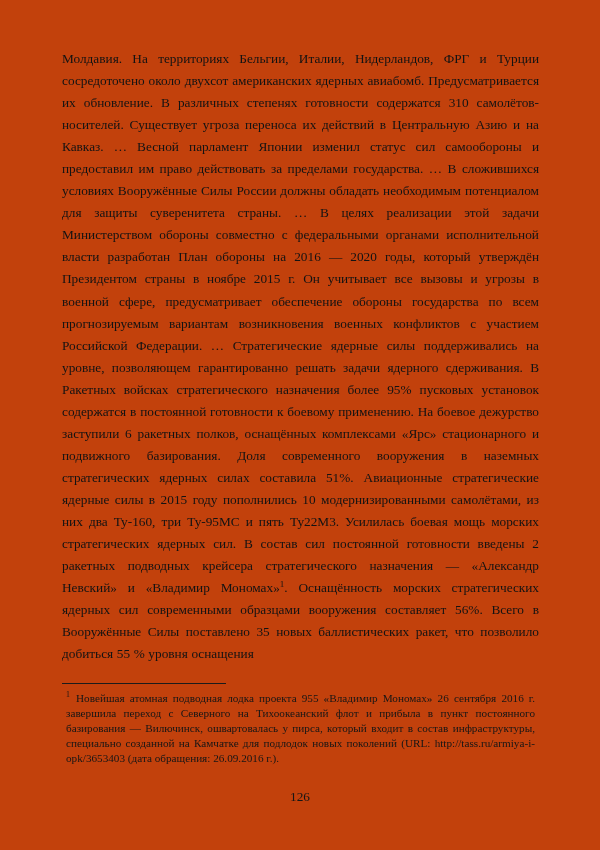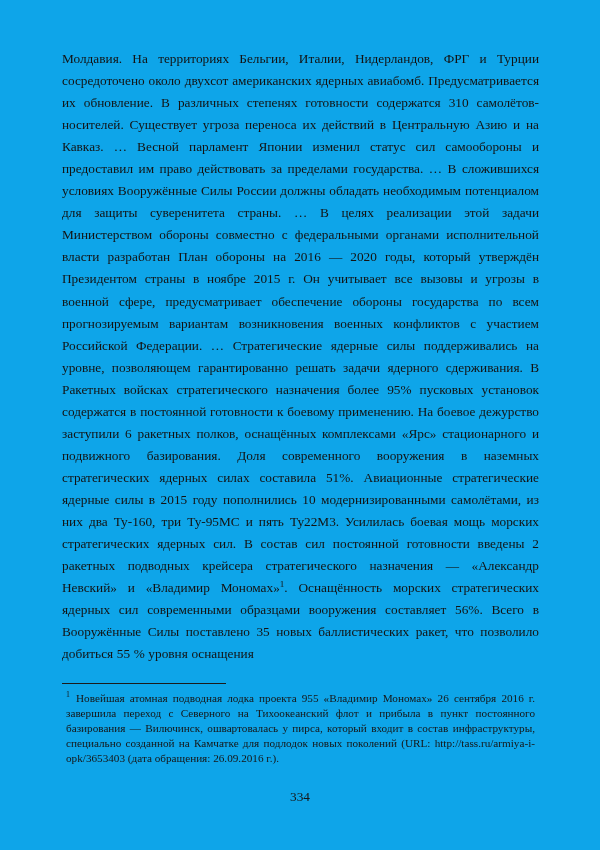--- a/index.html
+++ b/index.html
@@ -15,21 +15,21 @@
     color: #121212;
     -webkit-font-smoothing: antialiased;
     overflow: hidden;
   }
 
   .page {
     position: relative;
     width: 600px;
     height: 850px;
     box-sizing: border-box;
-    background: #0ea5e9;
+    background: #c2410c;
   }
 
   .text-block {
     position: absolute;
     left: 62px;
     top: 48px;
     width: 477px;
   }
 
   .body-para {
@@ -98,15 +98,15 @@
 
   <div class="text-block">
     <p class="body-para"><span>Молдавия. На территориях Бельгии, Италии, Нидерландов, ФРГ и Турции сосредоточено около двухсот американских ядерных авиабомб. Предусматривается их обновление. В различных степенях готовности содержатся 310 самолётов-носителей. Существует угроза переноса их действий в Центральную Азию и на Кавказ. … Весной парламент Японии изменил статус сил самообороны и предоставил им право действовать за пределами государства. … В сложившихся условиях Вооружённые Силы России должны обладать необходимым потенциалом для защиты суверенитета страны. … В целях реализации этой задачи Министерством обороны совместно с федеральными органами исполнительной власти разработан План обороны на 2016 — 2020 годы, который утверждён Президентом страны в ноябре 2015 г. Он учитывает все вызовы и угрозы в военной сфере, предусматривает обеспечение обороны государства по всем прогнозируемым вариантам возникновения военных конфликтов с участием Российской Федерации. … Стратегические ядерные силы поддерживались на уровне, позволяющем гарантированно решать задачи ядерного сдерживания. В Ракетных войсках стратегического назначения более 95% пусковых установок содержатся в постоянной готовности к боевому применению. На боевое дежурство заступили 6 ракетных полков, оснащённых комплексами «Ярс» стационарного и подвижного базирования. Доля современного вооружения в наземных стратегических ядерных силах составила 51%. Авиационные стратегические ядерные силы в 2015 году пополнились 10 модернизированными самолётами, из них два Ту-160, три Ту-95МС и пять Ту22М3. Усилилась боевая мощь морских стратегических ядерных сил. В состав сил постоянной готовности введены 2 ракетных подводных крейсера стратегического назначения — «Александр Невский» и «Владимир Мономах»</span><sup class="fn-ref">1</sup><span>. Оснащённость морских стратегических ядерных сил современными образцами вооружения составляет 56%. Всего в Вооружённые Силы поставлено 35 новых баллистических ракет, что позволило добиться 55 % уровня оснащения</span></p>
   </div>
 
   <div class="footnote-block">
     <hr class="footnote-rule">
     <p class="footnote-text"><span class="fn-marker">1</span><span> Новейшая атомная подводная лодка проекта 955 «Владимир Мономах» 26 сентября 2016 г. завершила переход с Северного на Тихоокеанский флот и прибыла в пункт постоянного базирования — Вилючинск, ошвартовалась у пирса, который входит в состав инфраструктуры, специально созданной на Камчатке для подлодок новых поколений (URL: http://tass.ru/armiya-i-opk/3653403 (дата обращения: 26.09.2016 г.).</span></p>
   </div>
 
-  <div class="page-number">334</div>
+  <div class="page-number">126</div>
 
 </div>
 
 </body></html>

